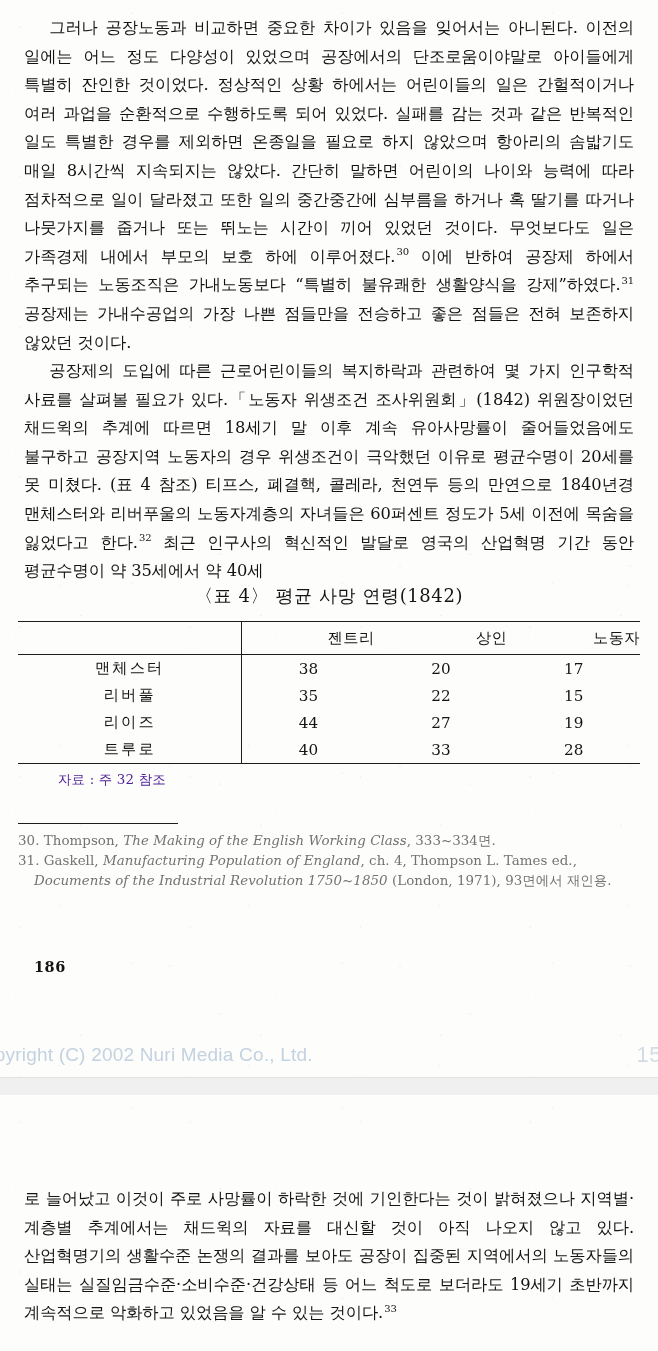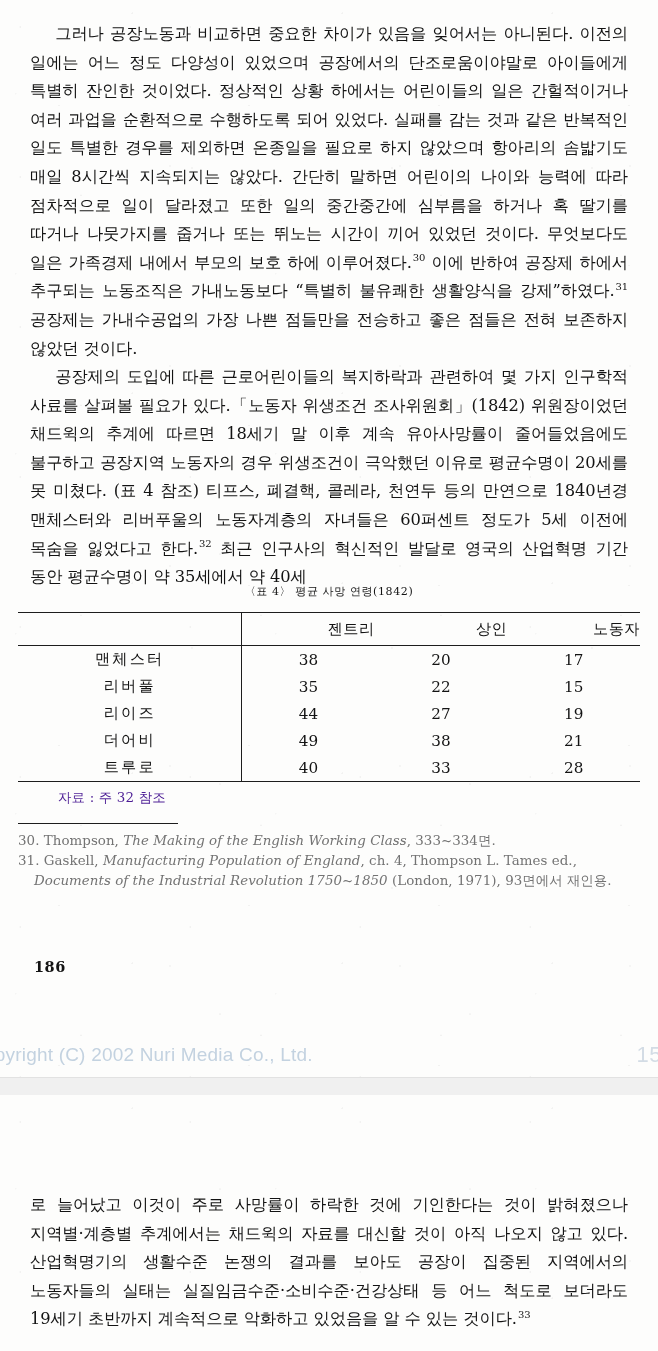--- a/index.html
+++ b/index.html
@@ -55,21 +55,21 @@
     left: 18px;
     width: 622px;
     font-size: 16.3px;
     line-height: 28.6px;
     letter-spacing: -0.1px;
     text-align: justify;
     text-justify: inter-character;
     word-break: keep-all;
     color: #131313;
   }
-  .prose p { margin: 12px; }
+  .prose p { margin: 6px; }
   .indent { text-indent: 1.55em; }
 
   sup.fn {
     font-size: 10px;
     vertical-align: super;
     line-height: 0;
     padding-left: 1px;
   }
 
   #para-1 { top: 8px; }
@@ -77,21 +77,21 @@
 
   
   #table-block {
     position: absolute;
     left: 18px;
     top: 584px;
     width: 622px;
   }
   #table-caption {
     text-align: center;
-    font-size: 11px;
+    font-size: 18px;
     letter-spacing: .6px;
     margin-bottom: 13px;
     color: #141414;
   }
   table.data {
     width: 100%;
     border-collapse: collapse;
     font-size: 15.2px;
     color: #131313;
   }
@@ -249,26 +249,20 @@
           <td>22</td>
           <td>15</td>
         </tr>
         <tr>
           <td class="cell-city">리이즈</td>
           <td class="vdiv">44</td>
           <td>27</td>
           <td>19</td>
         </tr>
         <tr>
-          <td class="cell-city">더어비</td>
-          <td class="vdiv">49</td>
-          <td>38</td>
-          <td>21</td>
-        </tr>
-        <tr>
           <td class="cell-city">트루로</td>
           <td class="vdiv">40</td>
           <td>33</td>
           <td>28</td>
         </tr>
         <tr class="rule-bot">
           <td colspan="4"></td>
         </tr>
       </tbody>
     </table>

